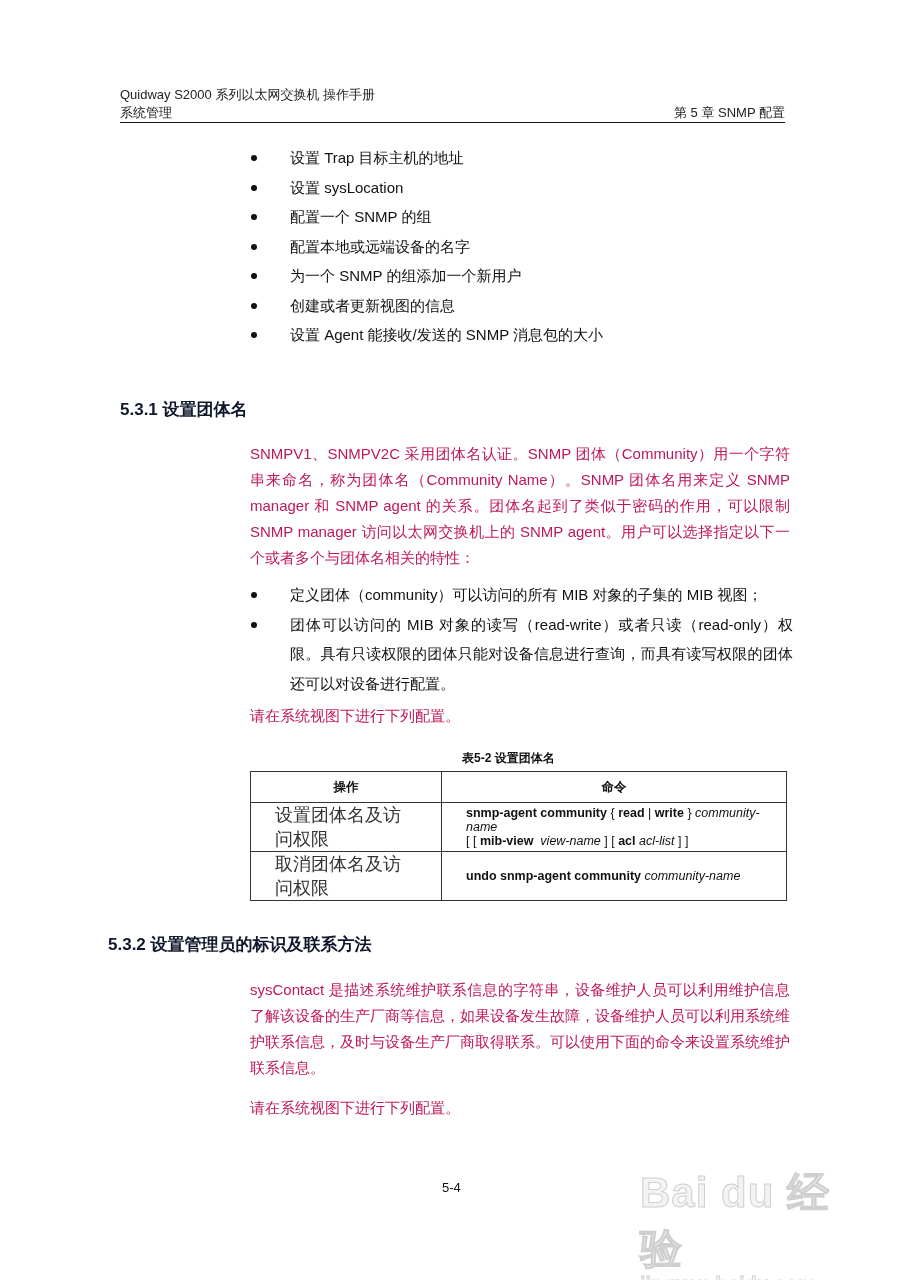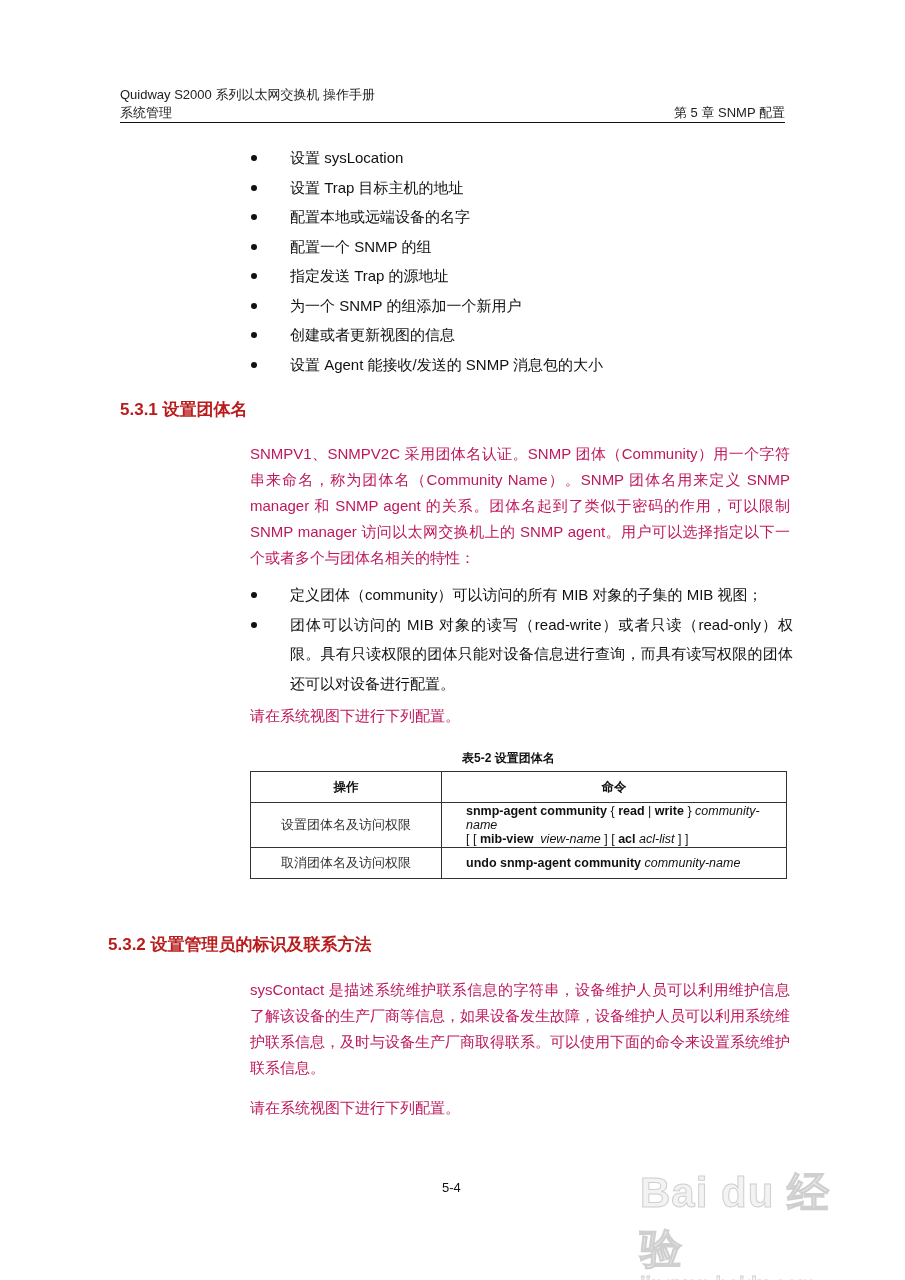--- a/index.html
+++ b/index.html
@@ -6,53 +6,52 @@
   body {
     width: 905px; height: 1280px; background: #ffffff; position: relative; overflow: hidden;
     font-family: "Liberation Sans", "DejaVu Sans", sans-serif; color: #111;
   }
   .abs { position: absolute; }
   .hdr { font-size: 13px; color: #222; line-height: 16px; }
   .hdr-rule { left: 120px; top: 122px; width: 665px; height: 0; border-top: 1.5px solid #111; }
   .bullets { left: 248px; top: 143px; width: 560px; margin: 0; padding: 0; list-style: none; }
   .bullets li { position: relative; padding-left: 42px; font-size: 15px; line-height: 29.5px; height: 29.5px; }
   .bullets li .dot { position: absolute; left: 3px; top: 12px; width: 6px; height: 6px; background: #111; border-radius: 50%; }
-  .h2 { font-size: 17px; font-weight: bold; color: #b91c1c; }
+  .h2 { font-size: 17px; font-weight: bold; color: #0f172a; }
   .para { font-size: 15px; line-height: 26px; color: #be185d; width: 540px; text-align: justify; }
   .bullets2 { left: 248px; top: 580px; width: 545px; margin: 0; padding: 0; list-style: none; }
   .bullets2 li { position: relative; padding-left: 42px; font-size: 15px; line-height: 29.5px; text-align: justify; }
   .bullets2 li .dot { position: absolute; left: 3px; top: 12px; width: 6px; height: 6px; background: #111; border-radius: 50%; }
   .caption { font-size: 12px; font-weight: bold; color: #111; }
   table.cmd { position: absolute; left: 250px; top: 771px; width: 537px; border-collapse: collapse; font-size: 12.5px; }
   table.cmd th, table.cmd td { border: 1px solid #333; padding: 0 24px; }
   table.cmd th { height: 30px; font-weight: bold; font-size: 12.5px; text-align: center; }
-  table.cmd td.op { width: 142px; text-align: center; color: #333; font-size: 13px; font-family: "DejaVu Serif", serif; }
+  table.cmd td.op { width: 142px; color: #333; font-size: 18px; font-family: "DejaVu Serif", serif; }
   table.cmd tr.r1 td { height: 44px; }
   table.cmd tr.r2 td { height: 30px; }
   .kw { font-weight: bold; }
   .var { font-style: italic; text-align: center; }
   .pageno { font-size: 13px; color: #111; }
   .wm { left: 640px; top: 1165px; width: 215px; height: 80px; color: #dcdcdc; }
   .wm .big { font-size: 42px; font-weight: bold; letter-spacing: 1px; -webkit-text-stroke: 1px #cfcfcf; color: #f3f3f3; }
   .wm .url { font-size: 20px; font-weight: bold; -webkit-text-stroke: 0.8px #cfcfcf; color: #f5f5f5; margin-top: -4px; }
 </style>
 </head>
 <body>
 
 <div class="abs hdr" style="left:120px; top:87px;">Quidway S2000 系列以太网交换机  操作手册</div>
 <div class="abs hdr" style="left:120px; top:105px;">系统管理</div>
 <div class="abs hdr" style="right:120px; top:105px;">第 5 章  SNMP 配置</div>
 <div class="abs hdr-rule"></div>
 
 <ul class="abs bullets">
+  <li><span class="dot"></span><span>设置 Trap 目标主机的地址</span></li>
   <li><span class="dot"></span><span>设置 sysLocation</span></li>
-  <li><span class="dot"></span><span>设置 Trap 目标主机的地址</span></li>
+  <li><span class="dot"></span><span>配置一个 SNMP 的组</span></li>
   <li><span class="dot"></span><span>配置本地或远端设备的名字</span></li>
-  <li><span class="dot"></span><span>配置一个 SNMP 的组</span></li>
-  <li><span class="dot"></span><span>指定发送 Trap 的源地址</span></li>
   <li><span class="dot"></span><span>为一个 SNMP 的组添加一个新用户</span></li>
   <li><span class="dot"></span><span>创建或者更新视图的信息</span></li>
   <li><span class="dot"></span><span>设置 Agent 能接收/发送的 SNMP 消息包的大小</span></li>
 </ul>
 
 <div class="abs h2" style="left:120px; top:398px;">5.3.1  设置团体名</div>
 <div class="abs para" style="left:250px; top:441px;">SNMPV1、SNMPV2C 采用团体名认证。SNMP 团体（Community）用一个字符串来命名，称为团体名（Community Name）。SNMP 团体名用来定义 SNMP manager 和 SNMP agent 的关系。团体名起到了类似于密码的作用，可以限制 SNMP manager 访问以太网交换机上的 SNMP agent。用户可以选择指定以下一个或者多个与团体名相关的特性：</div>
 
 <ul class="bullets2 abs">
   <li><span class="dot"></span><span>定义团体（community）可以访问的所有 MIB 对象的子集的 MIB 视图；</span></li>

